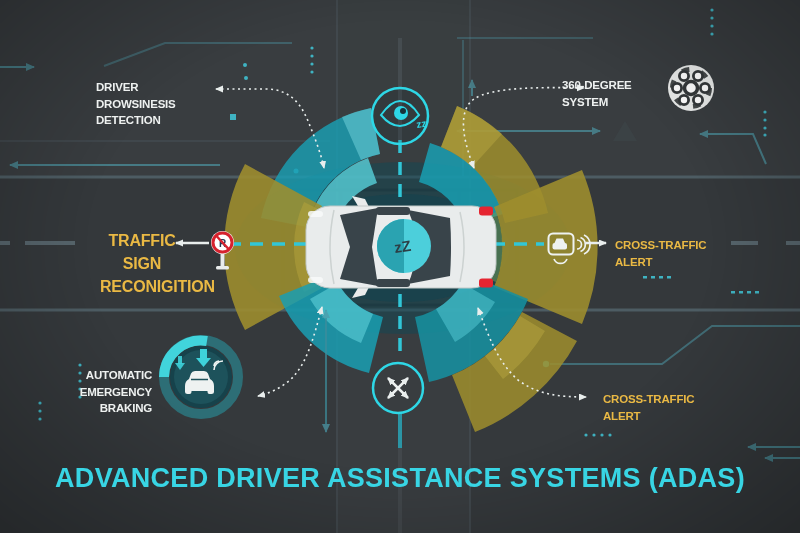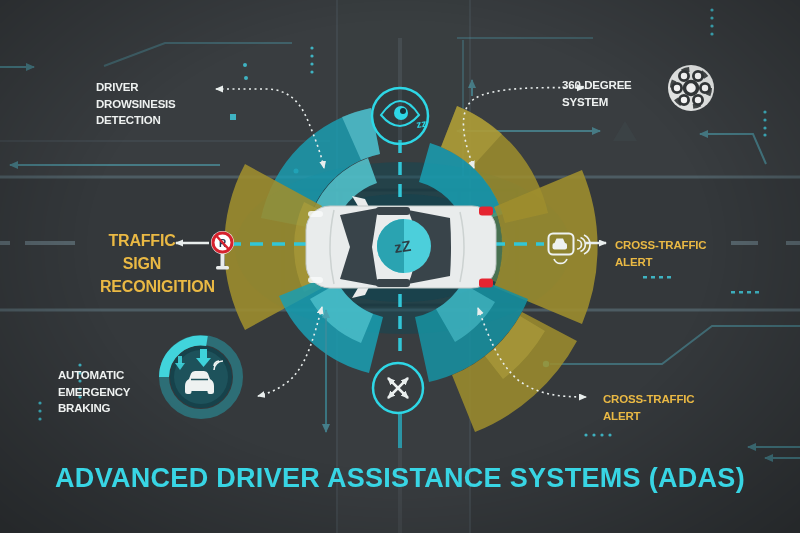--- a/index.html
+++ b/index.html
@@ -6,21 +6,21 @@
   #stage{position:relative;width:800px;height:533px;overflow:hidden;
          background:#b91c1c;font-family:"Liberation Sans",sans-serif;}
   #scene{position:absolute;left:0;top:0;}
   .lbl{position:absolute;font-weight:700;letter-spacing:-0.2px;line-height:1.45;
        color:#eef1f0;font-size:11.5px;}
   .lbl.yellow{color:#eab944;}
   #lbl-drowsiness{left:96px;top:79px;width:124px;}
   #lbl-360{left:562px;top:77px;width:76px;text-align:left;}
   #lbl-sign{left:80px;top:229px;width:84px;text-align:center;font-size:16px;margin-left:20px;}
   #lbl-cross-right{left:615px;top:237px;width:130px;}
-  #lbl-aeb{left:58px;top:367px;width:94px;}
+  #lbl-aeb{left:58px;top:367px;width:94px;text-align:right;}
   #lbl-cross-bottom{left:603px;top:391px;width:130px;}
   #page-title{position:absolute;left:0;right:0;top:463px;text-align:center;
        font-weight:700;font-size:27px;letter-spacing:0.3px;color:#38d5e4;}
   #vignette{position:absolute;inset:0;pointer-events:none;
        background:radial-gradient(ellipse at 50% 46%, rgba(0,0,0,0) 55%, rgba(0,0,0,0.30) 100%);}
 </style>
 </head>
 <body>
 
 <div id="stage">

